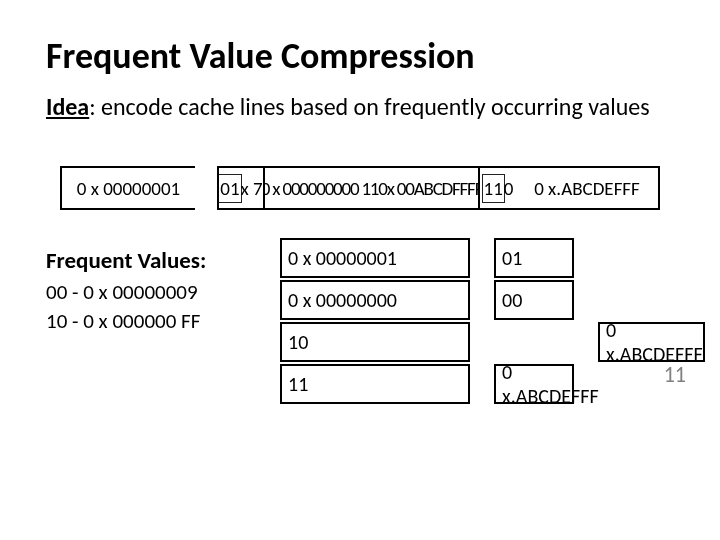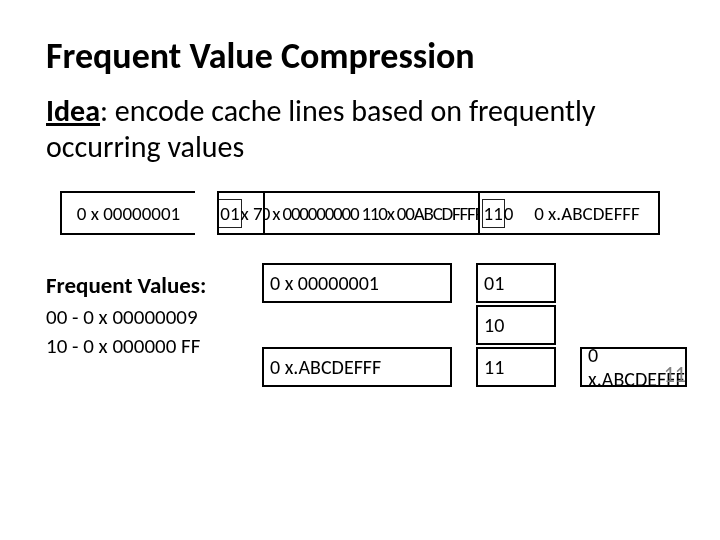--- a/index.html
+++ b/index.html
@@ -19,23 +19,23 @@
     padding: 36px 46px 0 46px;
     position: relative;
   }
   h1.title {
     font-size: 36px;
     font-weight: 700;
     margin: 0 0 16px 0;
     line-height: 1.15;
   }
   .idea {
-    font-size: 30px;
+    font-size: 24px;
     line-height: 1.2;
-    margin-bottom: 26px;
+    margin-bottom: 44px;
   }
   .idea .label {
     font-weight: 700;
     text-decoration: underline;
   }
   .cache-line {
     display: flex;
     align-items: stretch;
     margin: 0 14px 28px 14px;
     height: 44px;
@@ -67,21 +67,21 @@
   .cl-3 { flex: 0 0 38px; border-right: none; }
   .cl-5 { flex: 0 0 144px; border-left: none; }
 
   
   .squeeze {
     letter-spacing: -1.2px;
   }
 
   .lower {
     display: flex;
-    gap: 6px;
+    gap: 24px;
     align-items: flex-start;
   }
   .fv-left {
     flex: 0 0 210px;
     padding-top: 8px;
   }
   .fv-heading {
     font-size: 23px;
     font-weight: 700;
     margin-bottom: 4px;
@@ -153,20 +153,22 @@
         <div>00 - 0 x 00000009</div>
         <div>10 - 0 x 000000 FF</div>
       </div>
     </div>
 
     <div class="tables">
       <div class="tcell">0 x 00000001</div>
       <div class="tcell">01</div>
       <div class="tcell noborder"></div>
 
+      <div class="tcell">0 x 00000000</div>
+      <div class="tcell">00</div>
       <div class="tcell noborder"></div>
 
       <div class="tcell">10</div>
       <div class="tcell noborder"></div>
 
       <div class="tcell">0 x.ABCDEFFF</div>
       <div class="tcell">11</div>
       <div class="tcell">0 x.ABCDEFFF</div>
     </div>
 

